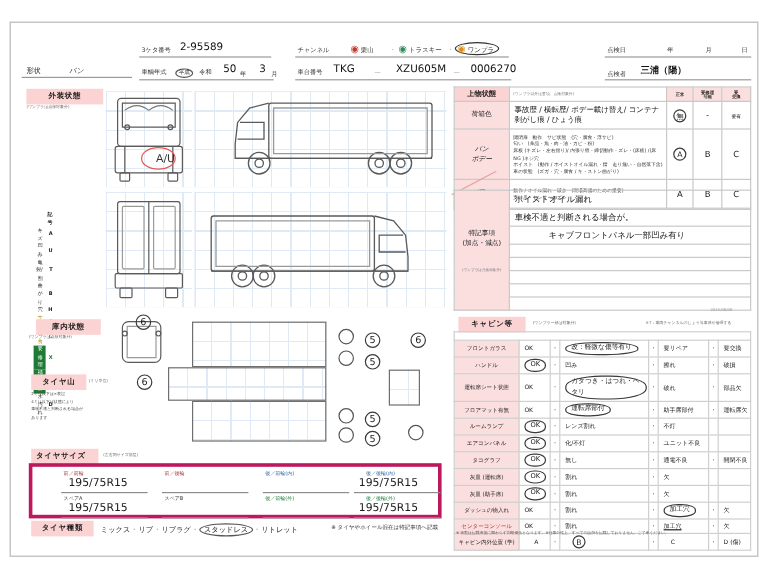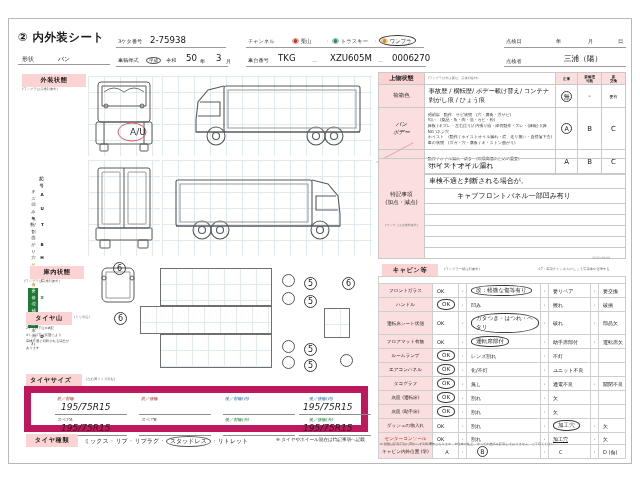--- a/index.html
+++ b/index.html
@@ -66,21 +66,21 @@
   .dbox { position:absolute; border:1.2px solid #6f6f6f; background:transparent; }
   .veh { position:absolute; }
 
   
   .legend { position:absolute; font-size:4.2px; line-height:6.6px; }
   .legend td { padding:0 2px; }
   .legend .code { font-weight:bold; text-align:right; width:12px;}
 
   
   .tsz {
-    position:absolute; border:7px solid #be185d;font-style:italic;
+    position:absolute; border:3px solid #be185d;
   }
   .tsz .cell { position:absolute; }
   .tsz .lab { font-size:4.2px; }
   .tsz .sz { font-size:9px; }
   .tsz .ln { position:absolute; border-bottom:1px solid #8d8d8d; }
 
   
   table.gt { border-collapse: collapse; position:absolute; }
   table.gt td { border:1px solid #c9c9c9; vertical-align:middle; }
 
@@ -114,33 +114,29 @@
 
   .footnote { position:absolute; font-size:3.2px; color:#555; }
   .stamp { position:absolute; font-size:3.2px; color:#999; }
 </style>
 </head>
 <body>
 
 <div id="sheet">
   <div class="frame"></div>
 
-  <div class="title">
-    <span>②</span>
-    <span>内外装シート</span>
-  </div>
 
   <div class="row-shape">
     <span class="k">形状</span>
     <span class="v">バン</span>
   </div>
   <div class="shape-rule"></div>
 
   <div class="hfield" style="left:118px; top:38px;">3ケタ番号</div>
-  <div class="hval" style="left:150px; top:35px;">2-75938</div>
+  <div class="hval" style="left:150px; top:35px;">2-95589</div>
   <div class="hrule" style="left:116px; top:47px; width:110px;"></div>
 
   <div class="hfield" style="left:118px; top:57px;">車輌年式</div>
   <div class="hfield" style="left:146px; top:57px;">
     <span class="ell" style="padding:0 2px; font-size:4.6px;">平成</span>
   </div>
   <div class="hfield" style="left:166px; top:57px;">令和</div>
   <div class="hval" style="left:186px; top:53px;">50</div>
   <div class="hfield" style="left:200px; top:58px;">年</div>
   <div class="hval" style="left:216px; top:53px;">3</div>
@@ -174,21 +170,21 @@
   <div class="hval" style="left:392px; top:53px;">0006270</div>
   <div class="hrule" style="left:246px; top:66px; width:180px;"></div>
 
   <div class="hfield" style="left:506px; top:38px;">点検日</div>
   <div class="hfield" style="left:556px; top:38px;">年</div>
   <div class="hfield" style="left:588px; top:38px;">月</div>
   <div class="hfield" style="left:618px; top:38px;">日</div>
   <div class="hrule" style="left:504px; top:47px; width:122px;"></div>
 
   <div class="hfield" style="left:506px; top:58px;">点検者</div>
-  <div class="hval" style="left:564px; top:54px; font-size:7.6px;">三浦（陽）</div>
+  <div class="hval" style="left:534px; top:54px; font-size:7.6px;font-weight:bold;">三浦（陽）</div>
   <div class="hrule" style="left:504px; top:66px; width:122px;"></div>
 
   <div class="blk-title" style="left:22px; top:74px; width:64px;">外装状態</div>
   <div class="blk-note" style="left:22px; top:87px; width:80px;">(ワンプラは点検対象外)</div>
 
   <div class="dgrid" style="left:88px; top:76px; width:72px; height:80px;"></div>
   <div class="dgrid" style="left:162px; top:76px; width:210px; height:80px;"></div>
   <div class="dgrid" style="left:88px; top:160px; width:72px; height:96px;"></div>
   <div class="dgrid" style="left:162px; top:160px; width:210px; height:96px;"></div>
 

